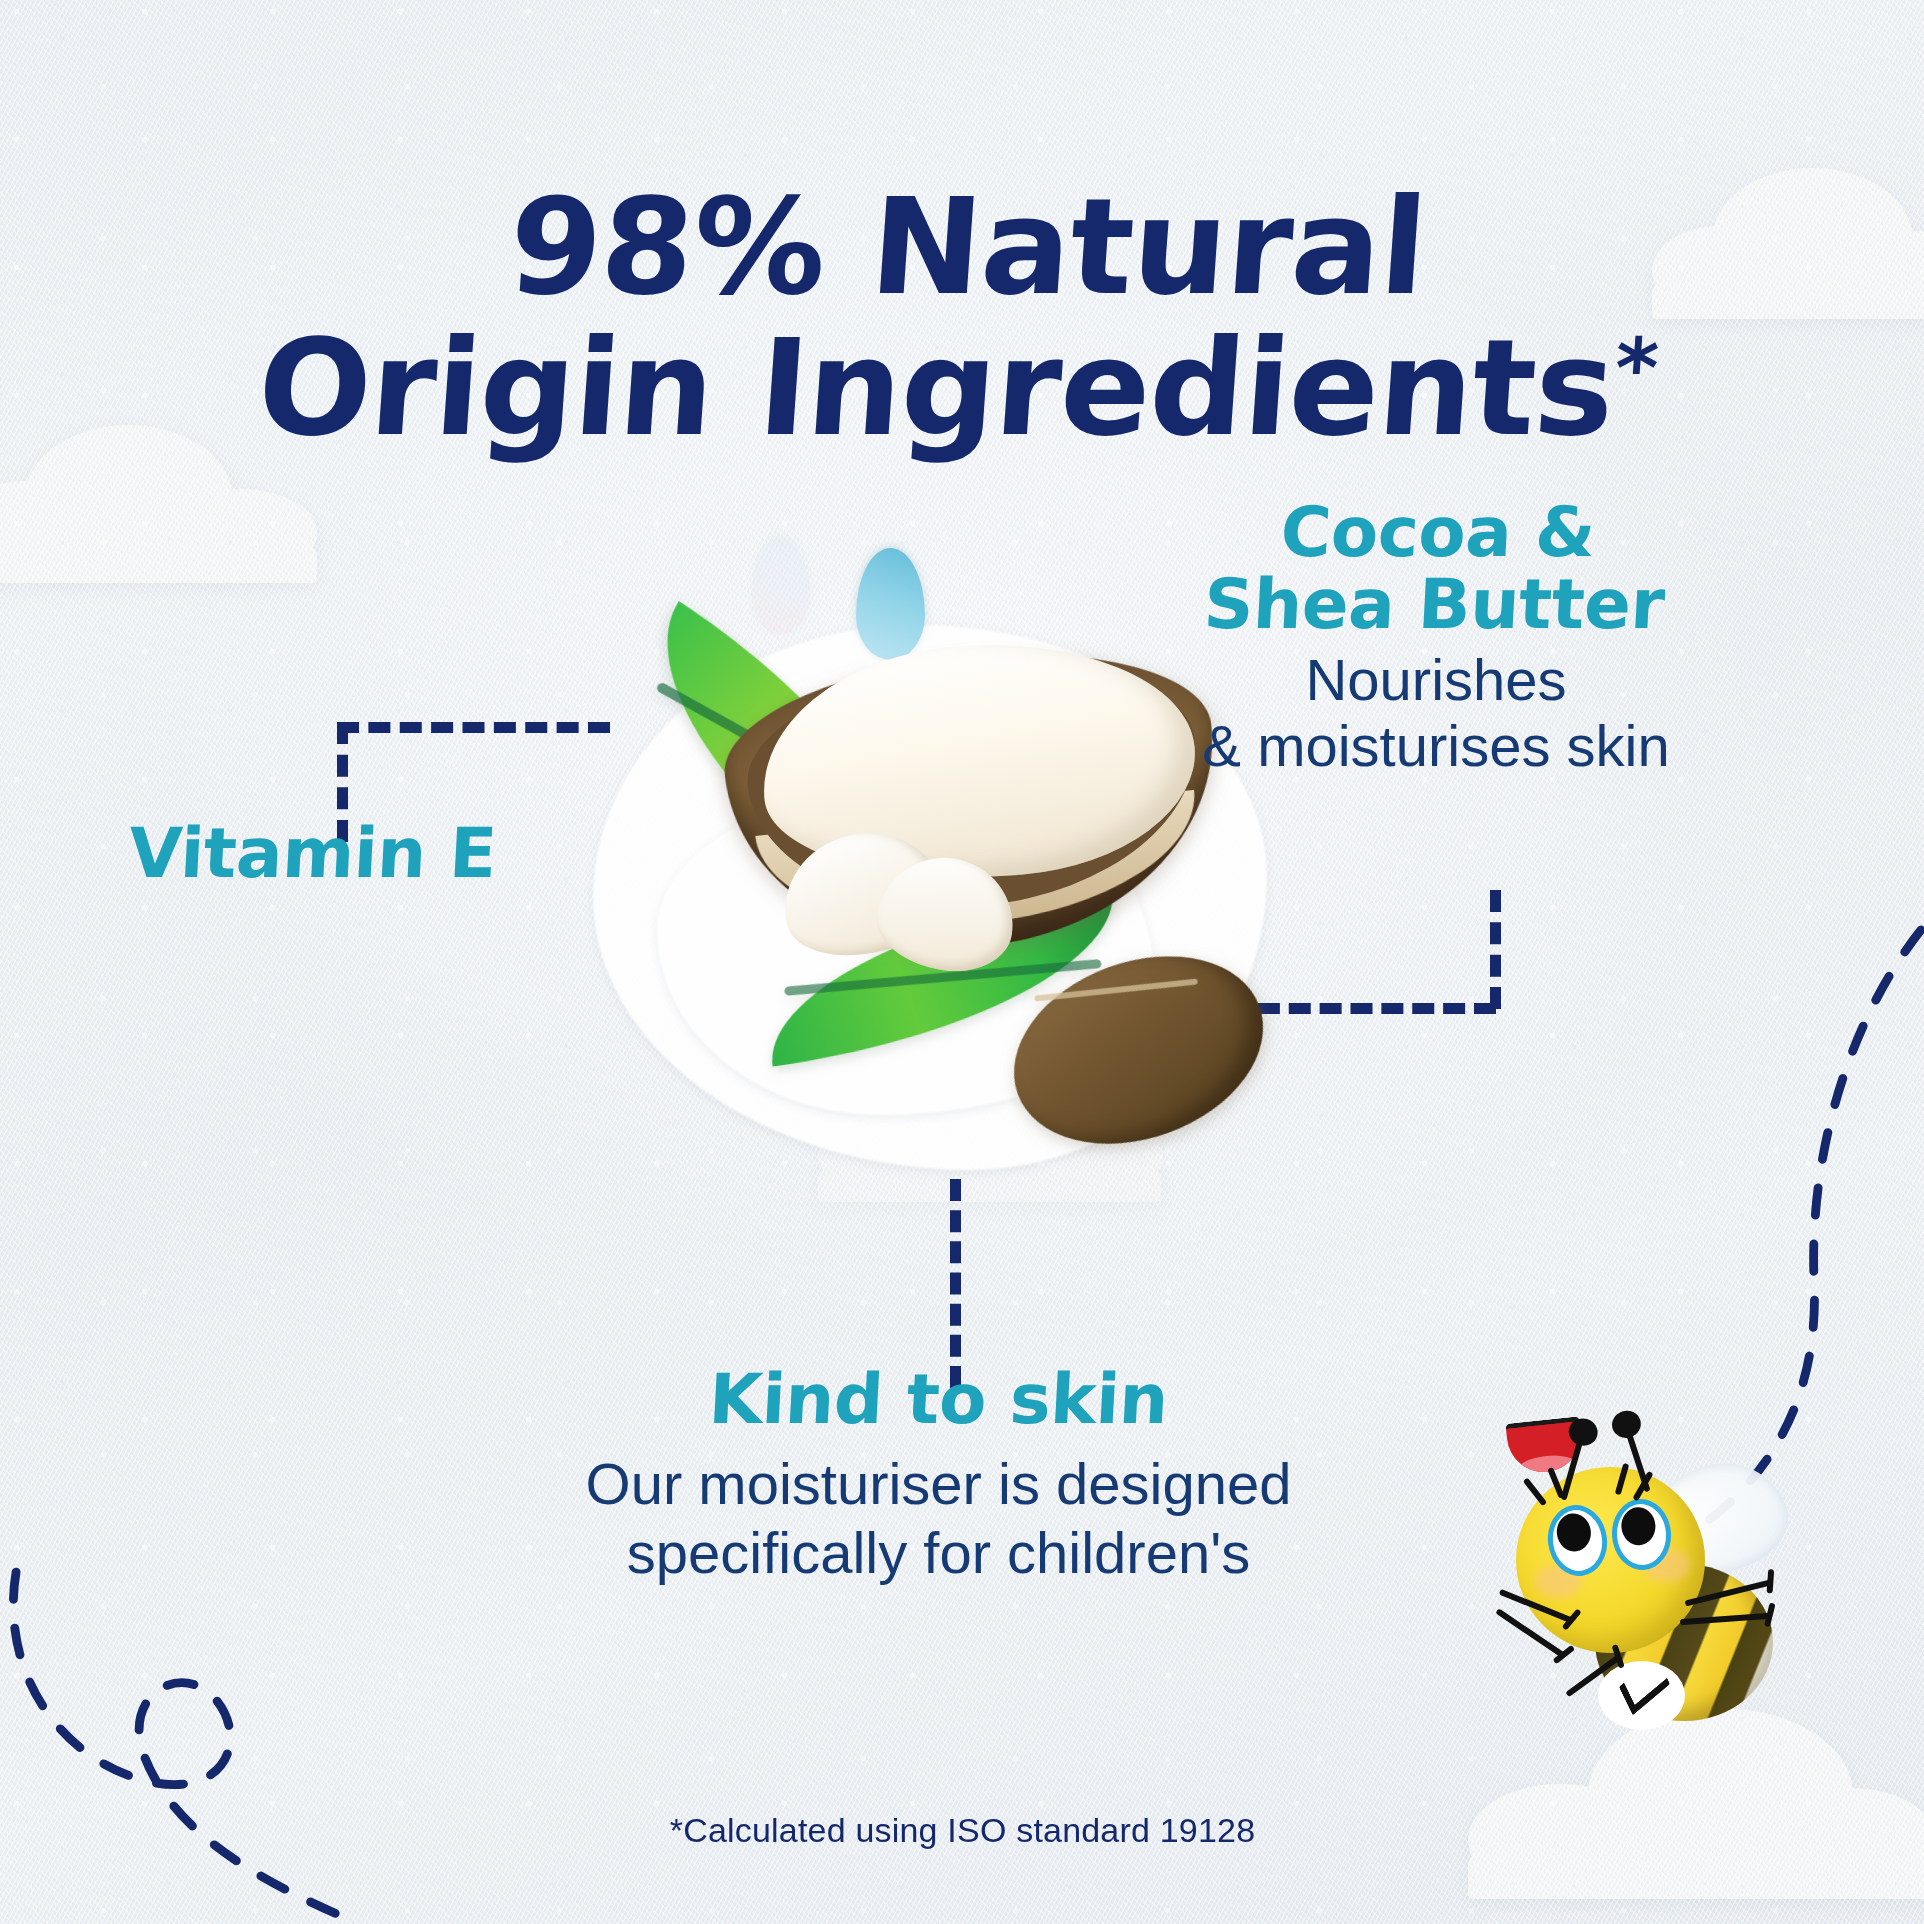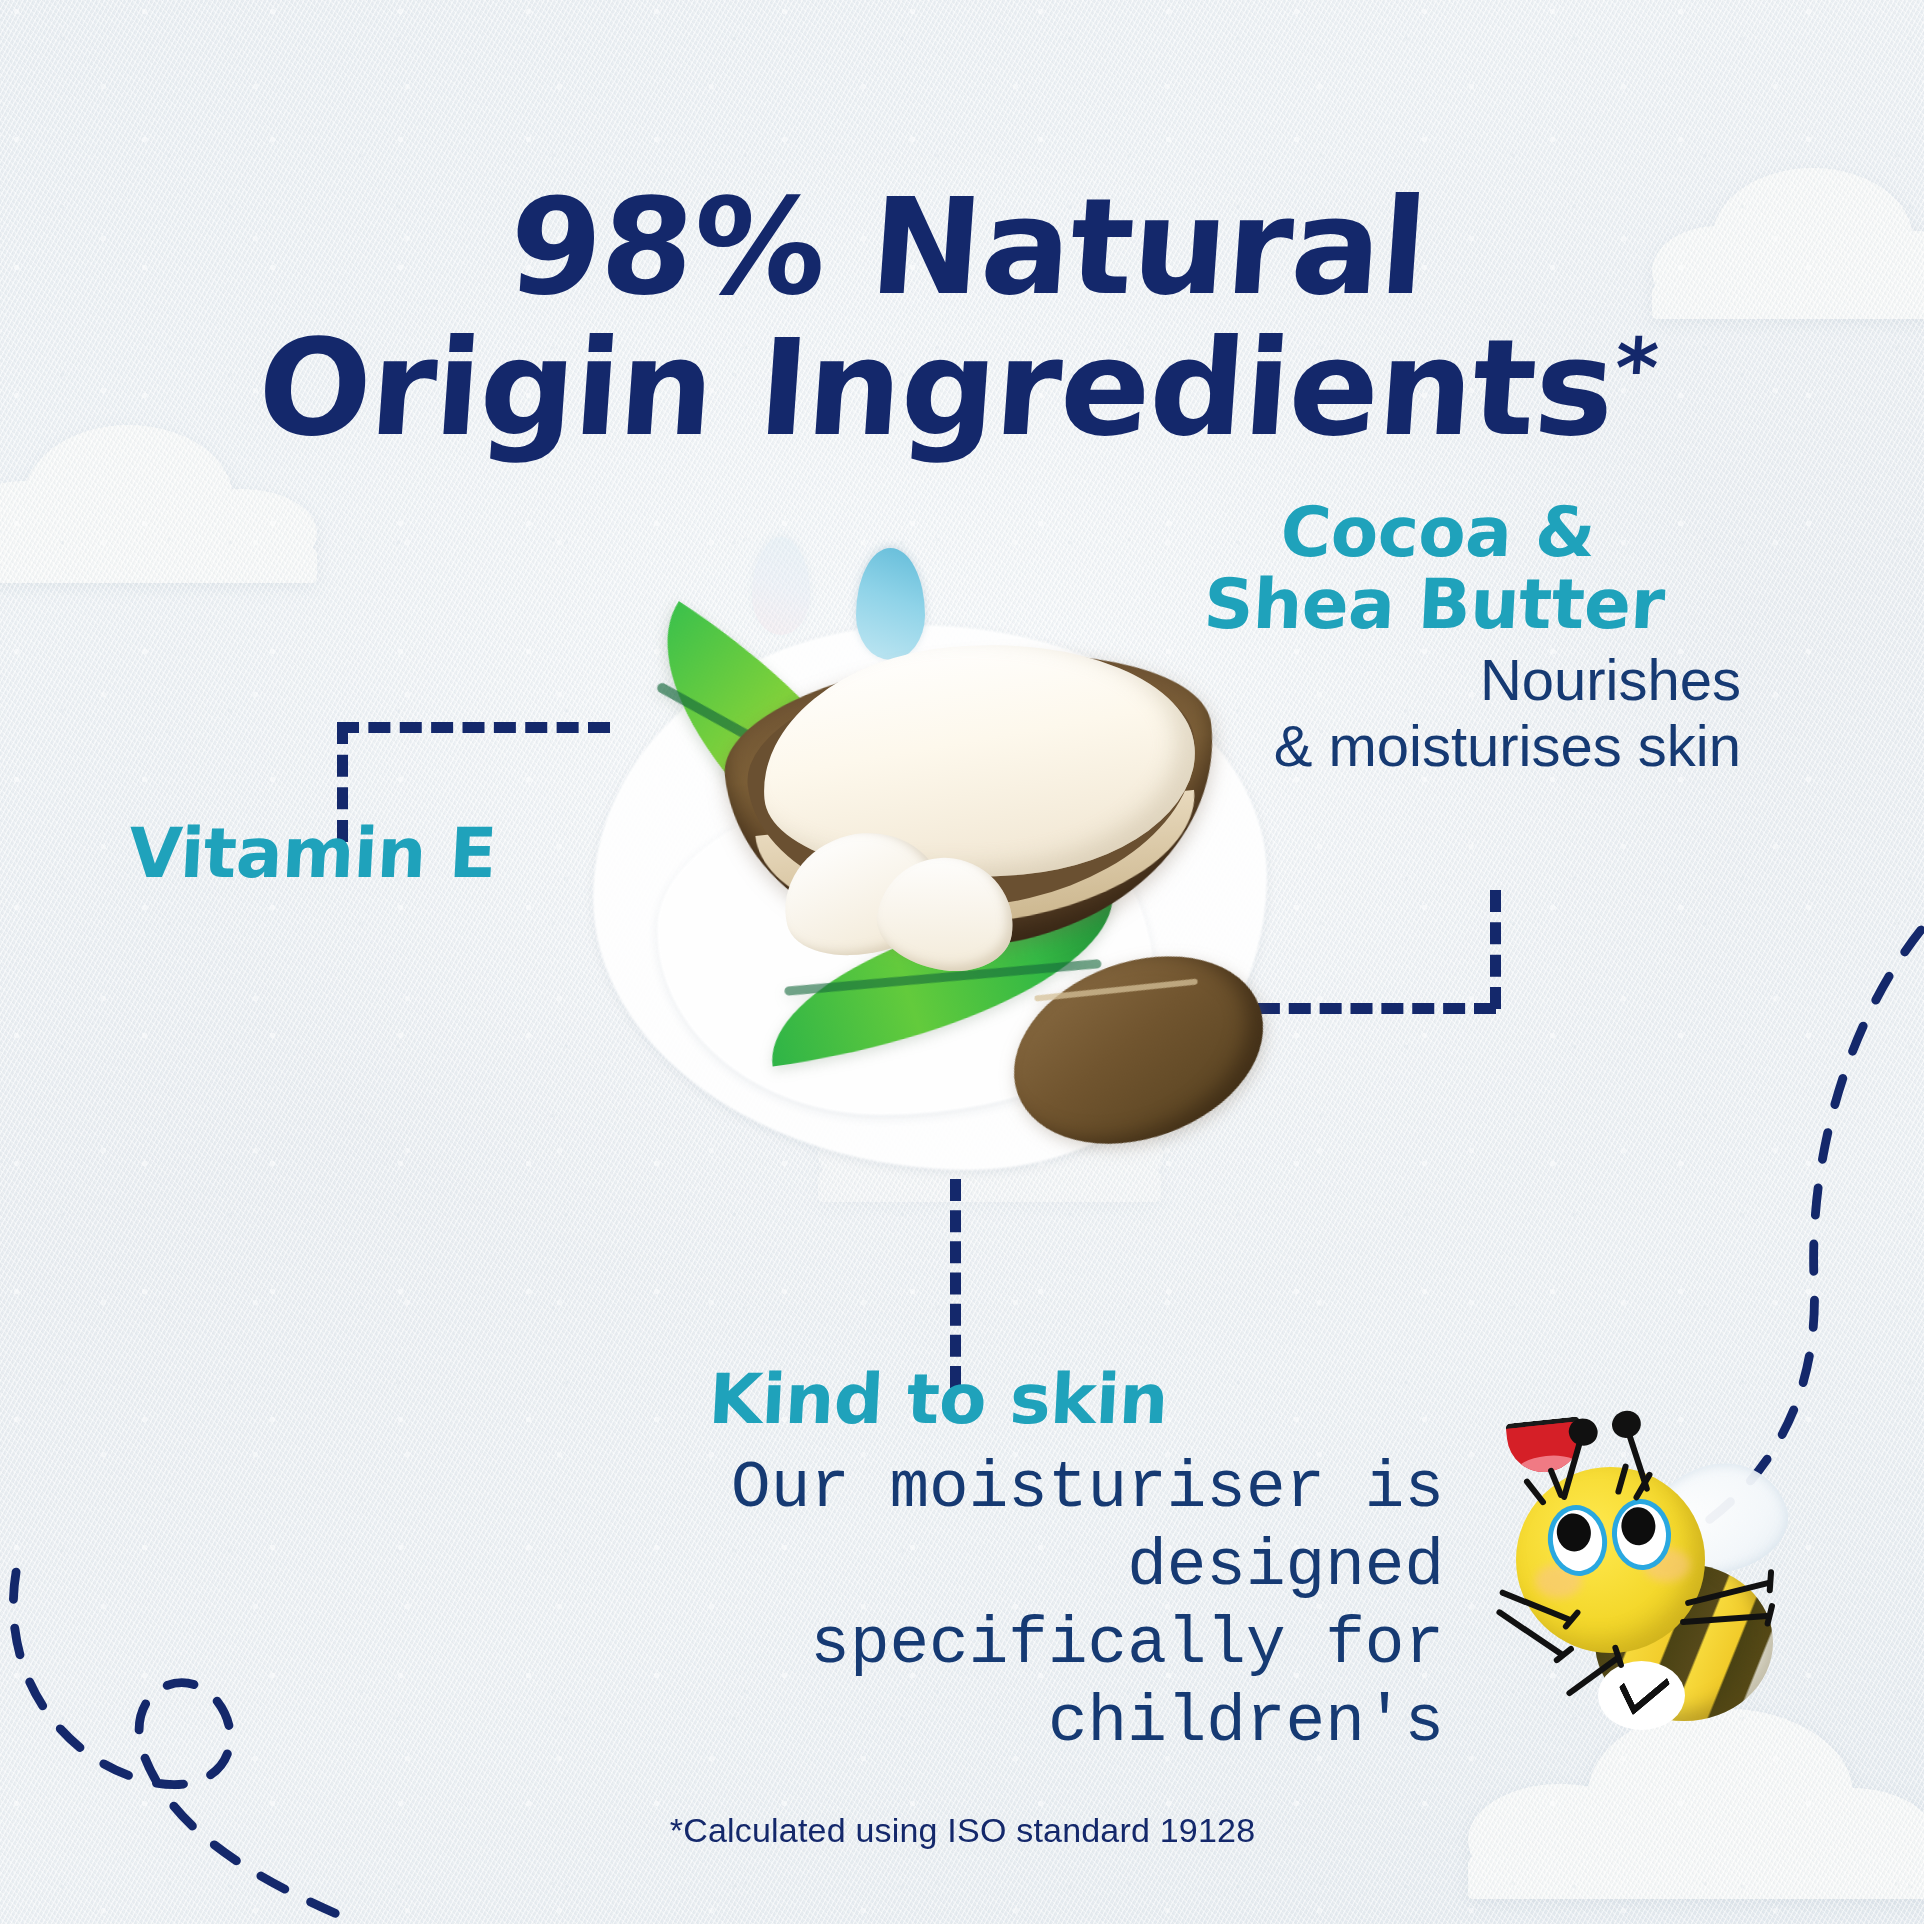--- a/index.html
+++ b/index.html
@@ -67,34 +67,33 @@
     font-weight:700;
     letter-spacing:-0.4px;
     transform:skewX(-3deg);
   }
   .feat p{
     margin:0;
     color:#163a73;
     font-family:"Liberation Sans", sans-serif;
     font-weight:400;
     line-height:1.18;
-    text-align:right;
   }
 
   #feat-cocoa{left:1131px;top:497px;width:610px;text-align:center;}
   #feat-cocoa h3{font-size:69px;line-height:1.04;}
   #feat-cocoa p{font-size:58px;line-height:1.14;}
 
   #feat-vite{left:32px;top:818px;width:561px;text-align:center;}
   #feat-vite h3{font-size:69px;line-height:1.04;}
   #feat-vite p{font-size:58px;line-height:1.18;}
 
   #feat-kind{left:433px;top:1364px;width:1011px;text-align:center;}
   #feat-kind h3{font-size:69px;line-height:1.04;margin-bottom:14.4px;}
-  #feat-kind p{font-size:66px;line-height:1.18;font-family:Liberation Mono, monospace;}
+  #feat-kind p{font-size:58px;line-height:1.18;}
 
   .footnote{
     position:absolute;left:0;right:0;top:1811px;text-align:center;
     color:#14286b;font-size:34px;font-family:"Liberation Sans", sans-serif;
     letter-spacing:0.2px;
   }
 
   
   .dash{position:absolute;}
   .dash-h{border-top:11.2px dashed #14286b;}

